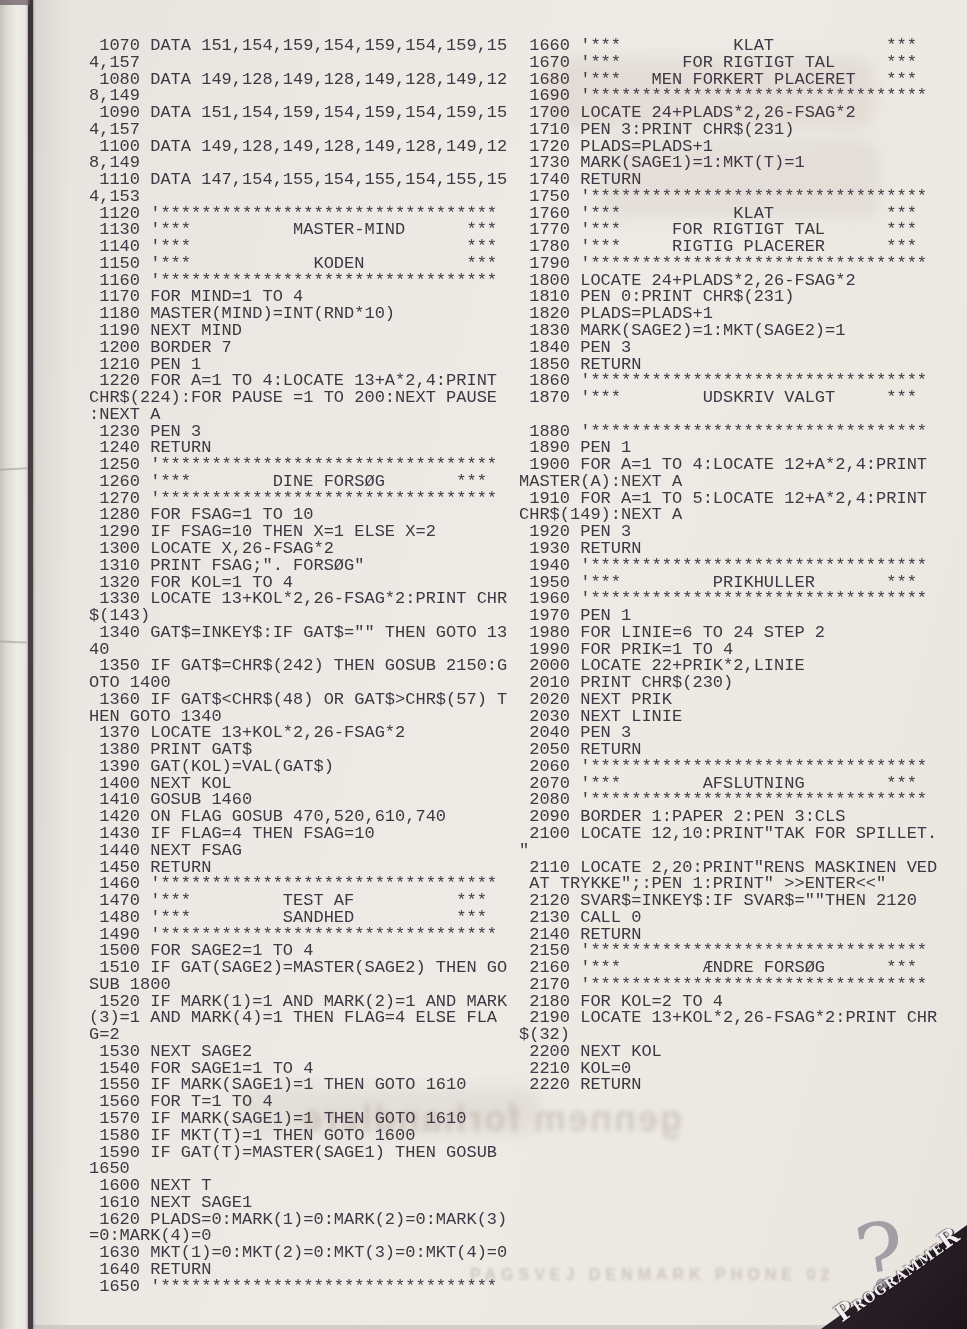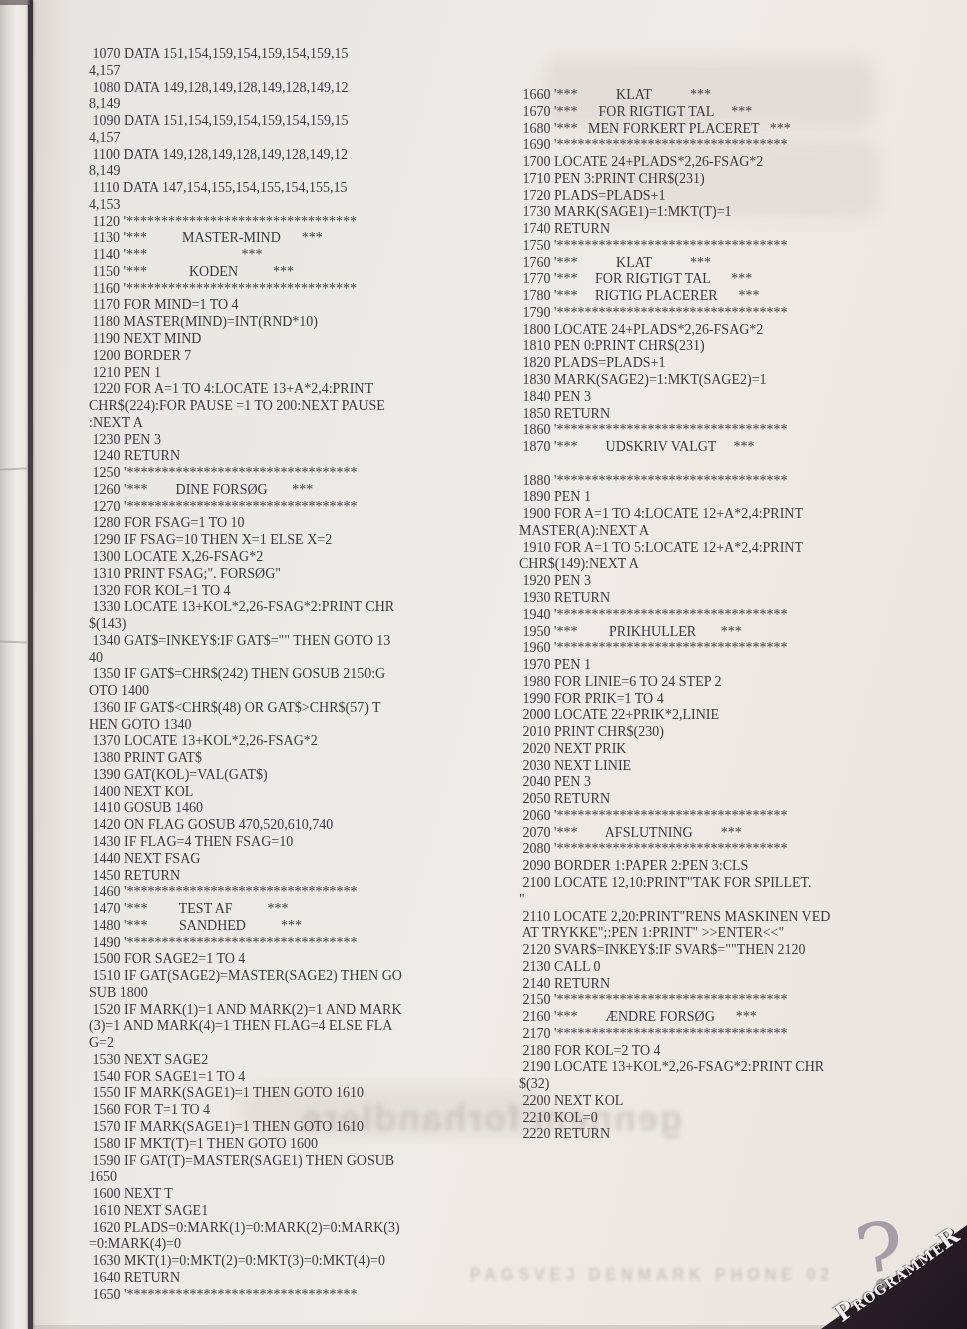--- a/index.html
+++ b/index.html
@@ -15,25 +15,25 @@
       box-shadow:0 0 3px rgba(70,60,67,.7);}
   .page-shade{position:absolute;left:33px;top:0;bottom:0;width:38px;z-index:1;
       background:linear-gradient(90deg,rgba(170,164,158,.22),rgba(170,164,158,0));}
   .corner-notch{position:absolute;left:0;top:0;width:30px;height:5px;background:#6a5e64;opacity:.75;z-index:10;}
   .bottom-edge{position:absolute;left:0;bottom:0;width:100%;height:4px;background:#bcb8b2;opacity:.55;z-index:4;}
   .crease{position:absolute;left:0;width:27px;height:2px;background:rgba(150,143,138,.5);z-index:9;}
   .crease.c1{top:468px;transform:rotate(-3deg);}
   .crease.c2{top:641px;transform:rotate(2deg);}
 
   
-  pre.code{position:absolute;top:46px;margin:0;z-index:2;
-      font-family:Liberation Serif, serif;font-size:14px;line-height:16.76px;
+  pre.code{position:absolute;top:38px;margin:0;z-index:2;
+      font-family:Liberation Mono, monospace;font-size:17px;line-height:16.76px;
       color:#3f3743;white-space:pre;letter-spacing:0;}
   pre.code.left{left:89px;}
-  pre.code.right{left:519px;margin-top:41px;}
+  pre.code.right{left:519px;}
 
   
   .ghost-blob{position:absolute;z-index:1;border-radius:18px;filter:blur(7px);}
   .gb1{left:545px;top:58px;width:330px;height:70px;background:rgba(215,203,198,.45);}
   .gb2{left:600px;top:140px;width:280px;height:78px;background:rgba(216,205,199,.4);}
   .gb3{left:240px;top:1088px;width:300px;height:46px;background:rgba(210,200,194,.35);}
   .ghost-text{position:absolute;z-index:1;font-family:"Liberation Sans",sans-serif;font-weight:bold;
       color:rgba(195,184,178,.65);filter:blur(2.5px);}
   .ghost-mid{left:300px;top:1098px;font-size:36px;letter-spacing:2px;transform:scaleX(-1);}
   .ghost-bottom{left:470px;top:1266px;font-size:16px;letter-spacing:5px;color:rgba(200,190,184,.8);filter:blur(1.5px);}

